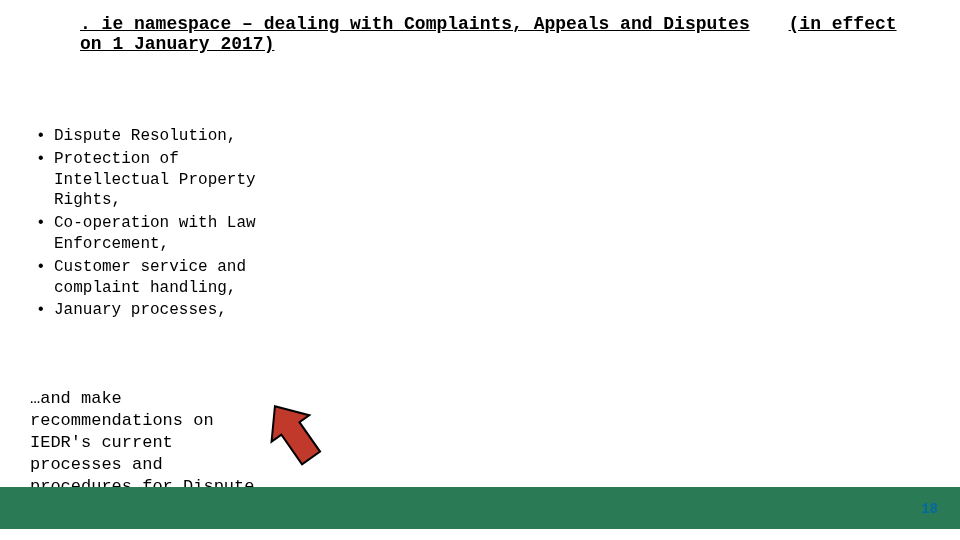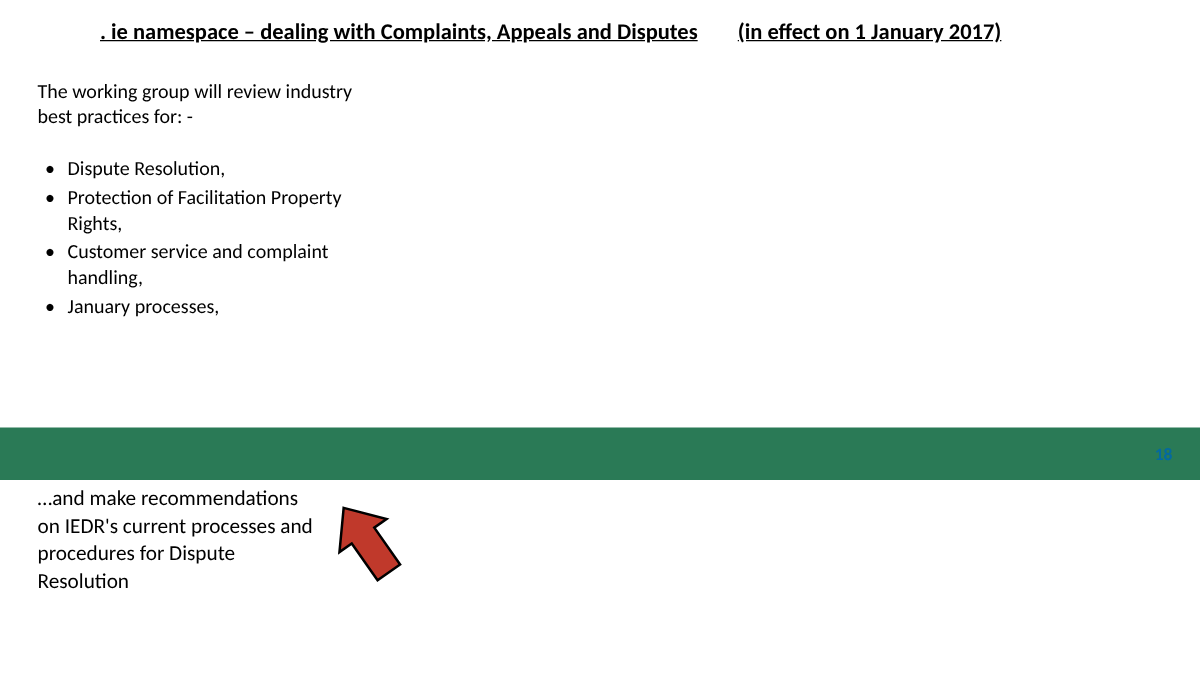--- a/index.html
+++ b/index.html
@@ -9,21 +9,22 @@
     height: 540px;
     background: #ffffff;
     font-family: Calibri, "Segoe UI", Arial, sans-serif;
     color: #000000;
     overflow: hidden;
     position: relative;
   }
   .slide {
     position: relative;
     width: 960px;
-    height: 384px;
+    height: 529px;
+    font-family: Liberation Mono, monospace;
   }
   .title-row {
     position: absolute;
     top: 14px;
     left: 80px;
     right: 40px;
     font-size: 18px;
     font-weight: 700;
   }
   .title-main {
@@ -104,25 +105,25 @@
 </head>
 <body>
 
 <div class="slide">
 
   <div class="title-row">
     <span class="title-main">. ie namespace – dealing with Complaints, Appeals and Disputes</span>
     <span class="title-note">(in effect on 1 January 2017)</span>
   </div>
 
-  <div class="intro">The working group will review industry best practices for: -</div>
 
   <ul class="bullets">
     <li>Dispute Resolution,</li>
-    <li>Protection of Facilitation Property Rights,</li>
+    <li>Protection of Intellectual Property Rights,</li>
+    <li>Co-operation with Law Enforcement,</li>
     <li>Customer service and complaint handling,</li>
     <li>January processes,</li>
   </ul>
 
   <div class="outro">…and make recommendations on IEDR's current processes and procedures for Dispute Resolution</div>
 
   <div class="arrow">
     <svg viewBox="0 0 70 80" width="70" height="80">
       <g transform="rotate(-35 35 40)">
         <polygon points="35,5 58,32 46,32 46,68 24,68 24,32 12,32" stroke-width="2" fill="#c0392b" stroke="#000"></polygon>

